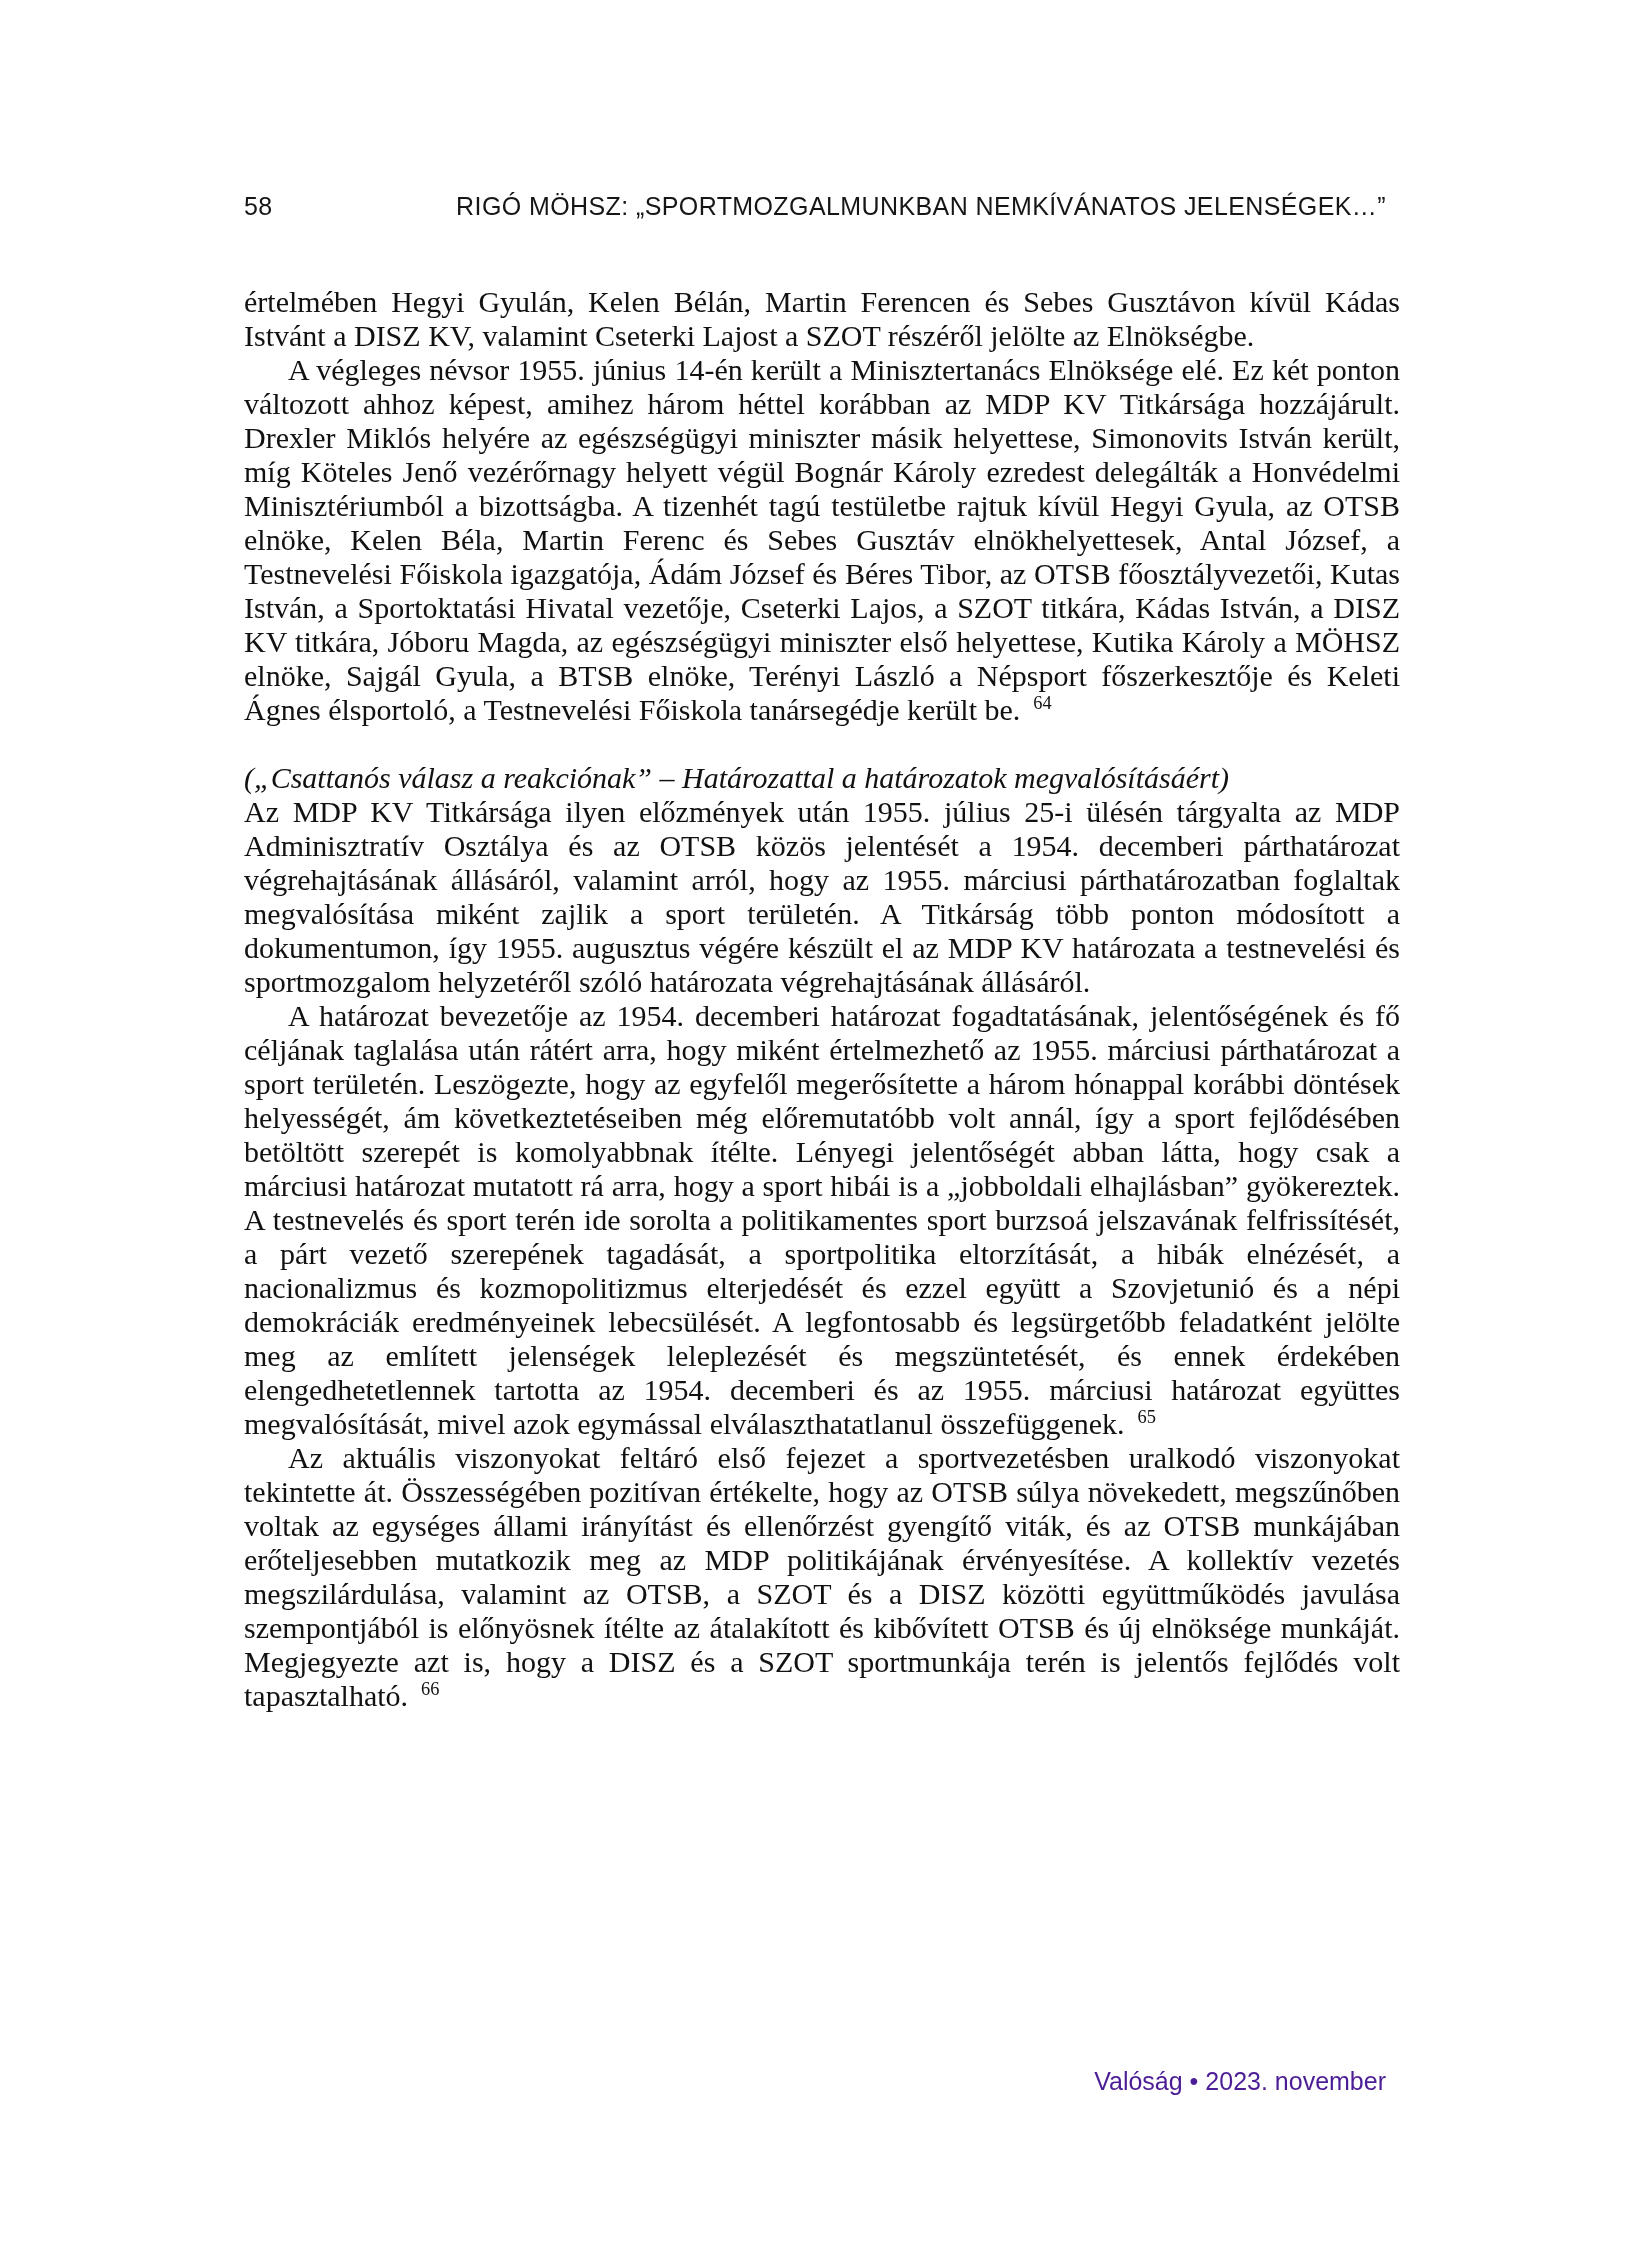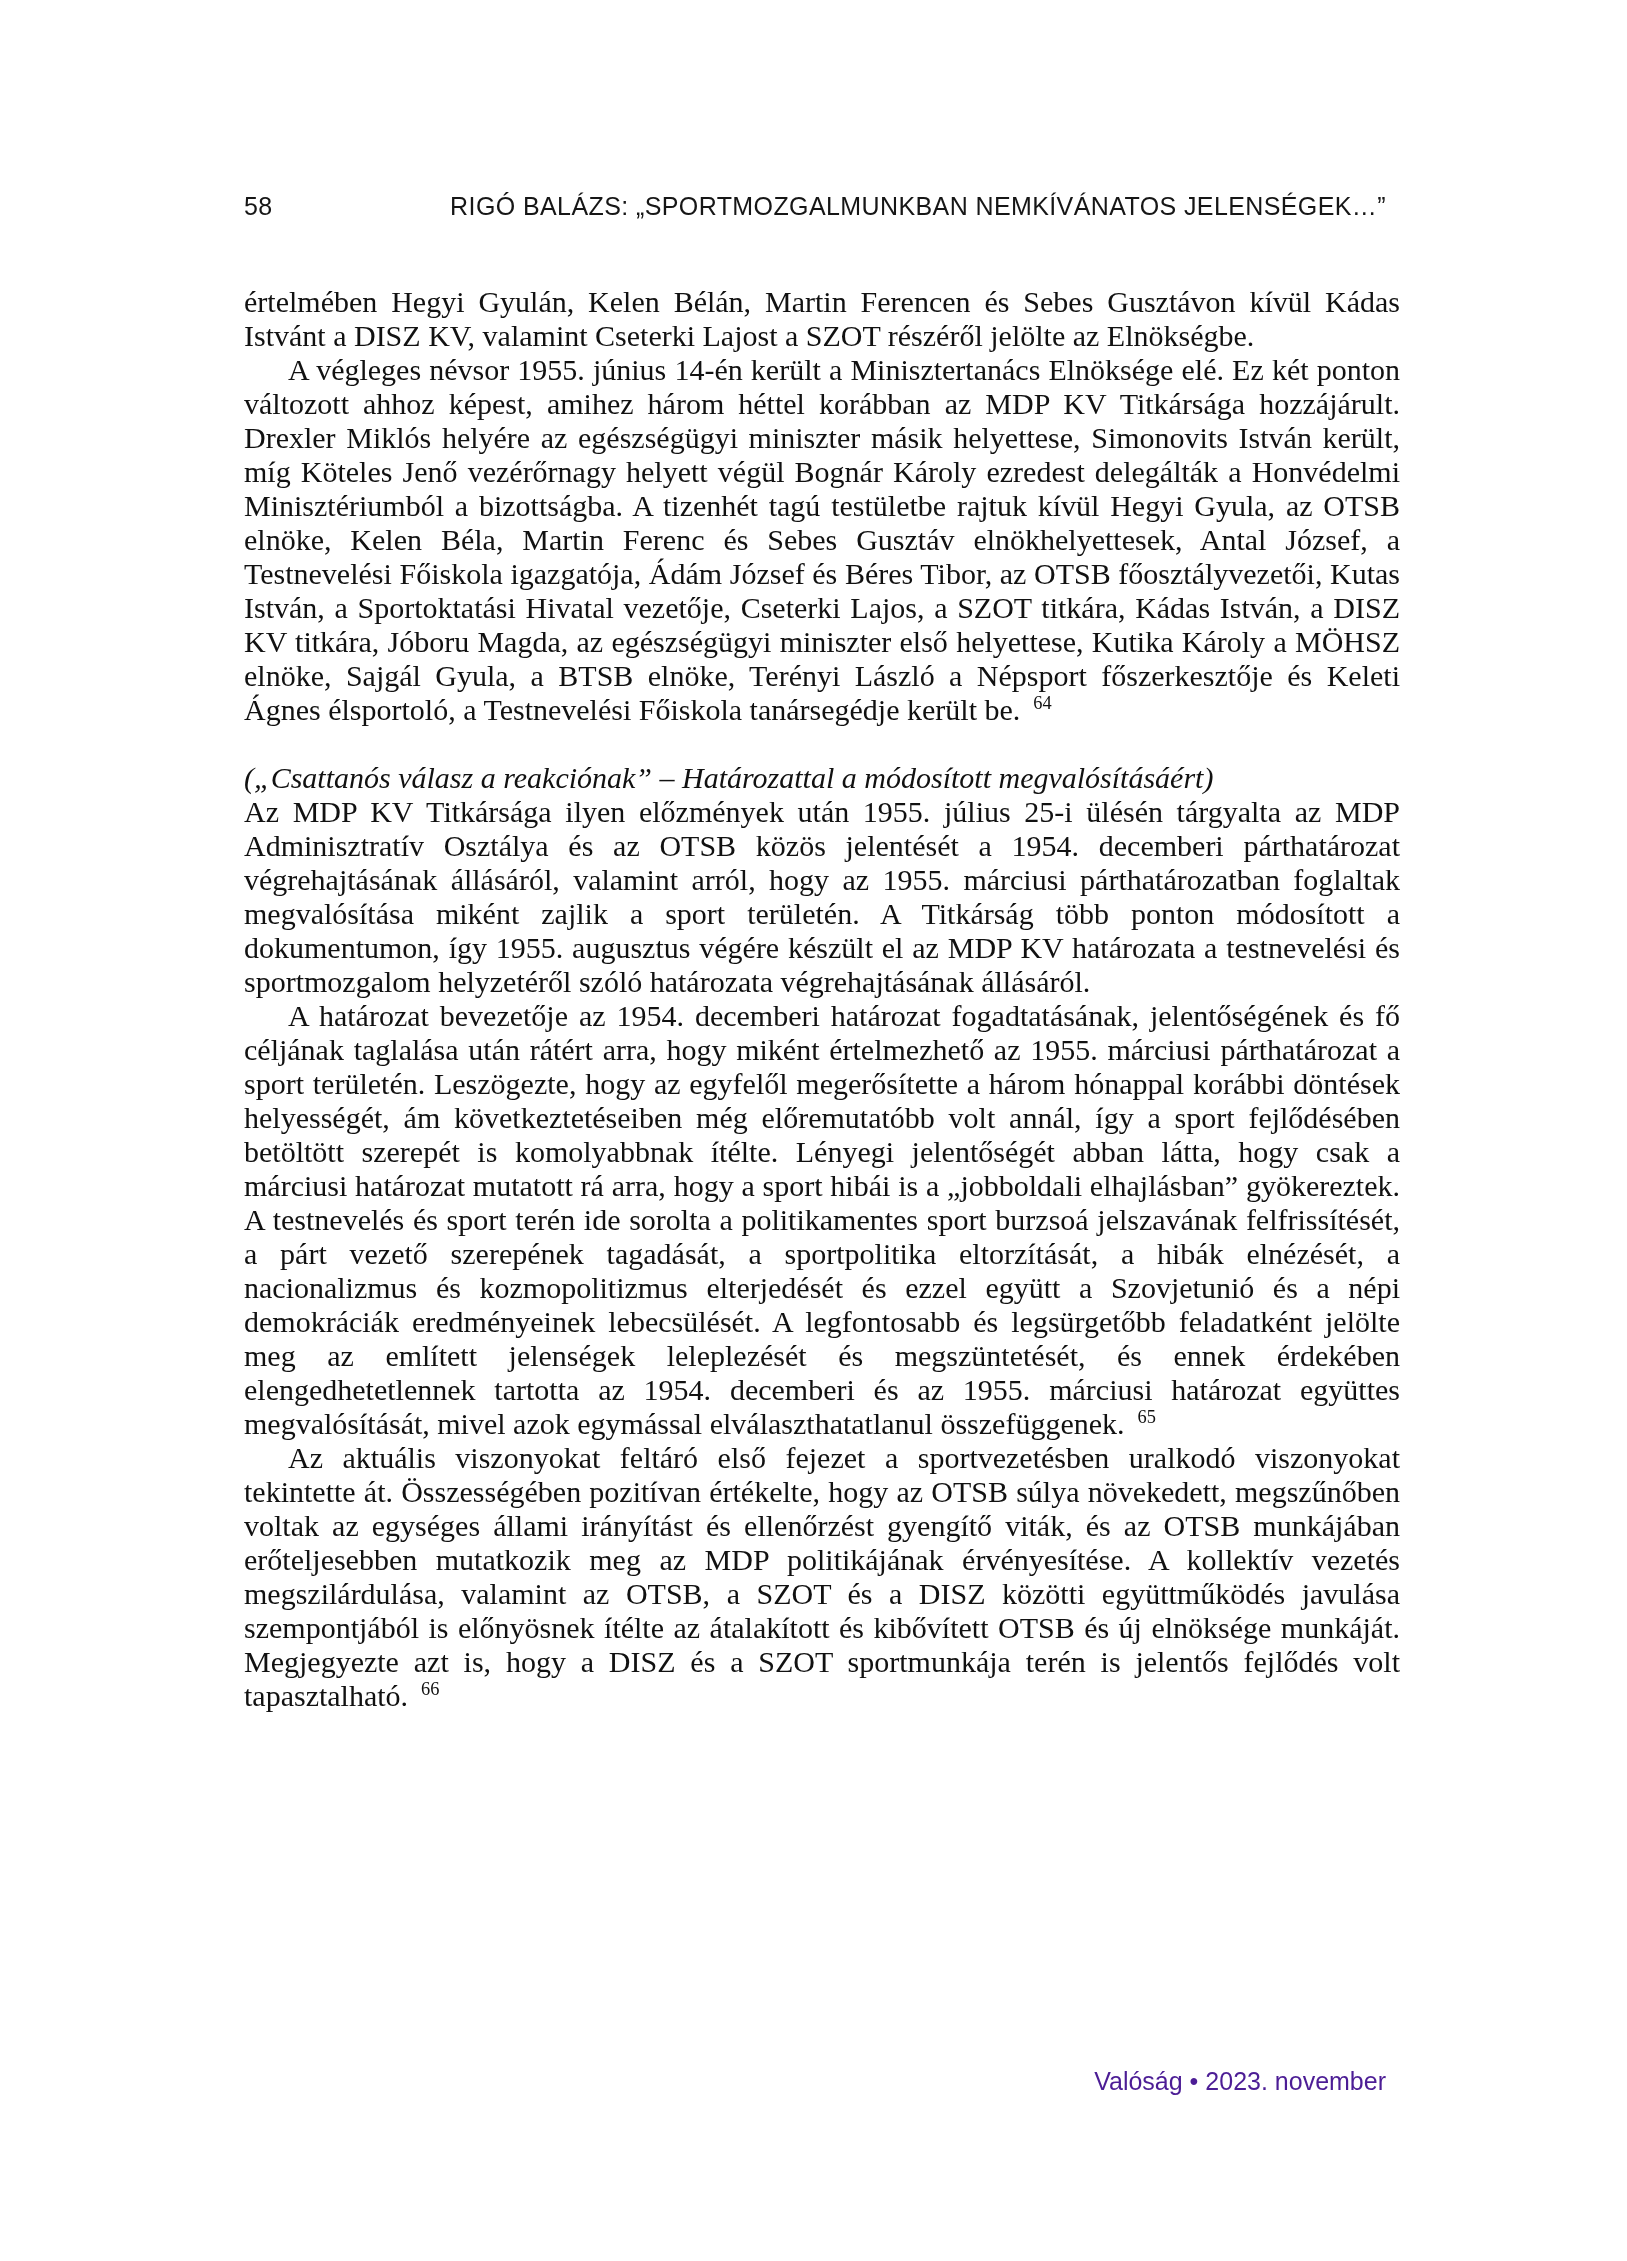--- a/index.html
+++ b/index.html
@@ -70,30 +70,30 @@
     white-space: nowrap;
   }
 </style>
 </head>
 <body>
 
 <div class="page">
 
   <div class="header">
     <span class="page-number">58</span>
-    <span class="running-title">RIGÓ BALÁZS: „SPORTMOZGALMUNKBAN NEMKÍVÁNATOS JELENSÉGEK…”</span>
+    <span class="running-title">RIGÓ MÖHSZ: „SPORTMOZGALMUNKBAN NEMKÍVÁNATOS JELENSÉGEK…”</span>
   </div>
 
   <div class="content">
 
     <p class="para">értelmében Hegyi Gyulán, Kelen Bélán, Martin Ferencen és Sebes Gusztávon kívül Kádas Istvánt a DISZ KV, valamint Cseterki Lajost a SZOT részéről jelölte az Elnökségbe.</p>
 
     <p class="para indent"><span>A végleges névsor 1955. június 14-én került a Minisztertanács Elnöksége elé. Ez két ponton változott ahhoz képest, amihez három héttel korábban az MDP KV Titkársága hozzájárult. Drexler Miklós helyére az egészségügyi miniszter másik helyettese, Simonovits István került, míg Köteles Jenő vezérőrnagy helyett végül Bognár Károly ezredest delegálták a Honvédelmi Minisztériumból a bizottságba. A tizenhét tagú testületbe rajtuk kívül Hegyi Gyula, az OTSB elnöke, Kelen Béla, Martin Ferenc és Sebes Gusztáv elnökhelyettesek, Antal József, a Testnevelési Főiskola igazgatója, Ádám József és Béres Tibor, az OTSB főosztályvezetői, Kutas István, a Sportoktatási Hivatal vezetője, Cseterki Lajos, a SZOT titkára, Kádas István, a DISZ KV titkára, Jóboru Magda, az egészségügyi miniszter első helyettese, Kutika Károly a MÖHSZ elnöke, Sajgál Gyula, a BTSB elnöke, Terényi László a Népsport főszerkesztője és Keleti Ágnes élsportoló, a Testnevelési Főiskola tanársegédje került be.</span><sup class="fnref">64</sup></p>
 
-    <p class="para section-heading">(„Csattanós válasz a reakciónak” – Határozattal a módosított megvalósításáért)</p>
+    <p class="para section-heading">(„Csattanós válasz a reakciónak” – Határozattal a határozatok megvalósításáért)</p>
 
     <p class="para">Az MDP KV Titkársága ilyen előzmények után 1955. július 25-i ülésén tárgyalta az MDP Adminisztratív Osztálya és az OTSB közös jelentését a 1954. decemberi párthatározat végrehajtásának állásáról, valamint arról, hogy az 1955. márciusi párthatározatban foglaltak megvalósítása miként zajlik a sport területén. A Titkárság több ponton módosított a dokumentumon, így 1955. augusztus végére készült el az MDP KV határozata a testnevelési és sportmozgalom helyzetéről szóló határozata végrehajtásának állásáról.</p>
 
     <p class="para indent"><span>A határozat bevezetője az 1954. decemberi határozat fogadtatásának, jelentőségének és fő céljának taglalása után rátért arra, hogy miként értelmezhető az 1955. márciusi párthatározat a sport területén. Leszögezte, hogy az egyfelől megerősítette a három hónappal korábbi döntések helyességét, ám következtetéseiben még előremutatóbb volt annál, így a sport fejlődésében betöltött szerepét is komolyabbnak ítélte. Lényegi jelentőségét abban látta, hogy csak a márciusi határozat mutatott rá arra, hogy a sport hibái is a „jobboldali elhajlásban” gyökereztek. A testnevelés és sport terén ide sorolta a politikamentes sport burzsoá jelszavának felfrissítését, a párt vezető szerepének tagadását, a sportpolitika eltorzítását, a hibák elnézését, a nacionalizmus és kozmopolitizmus elterjedését és ezzel együtt a Szovjetunió és a népi demokráciák eredményeinek lebecsülését. A legfontosabb és legsürgetőbb feladatként jelölte meg az említett jelenségek leleplezését és megszüntetését, és ennek érdekében elengedhetetlennek tartotta az 1954. decemberi és az 1955. márciusi határozat együttes megvalósítását, mivel azok egymással elválaszthatatlanul összefüggenek.</span><sup class="fnref">65</sup></p>
 
     <p class="para indent"><span>Az aktuális viszonyokat feltáró első fejezet a sportvezetésben uralkodó viszonyokat tekintette át. Összességében pozitívan értékelte, hogy az OTSB súlya növekedett, megszűnőben voltak az egységes állami irányítást és ellenőrzést gyengítő viták, és az OTSB munkájában erőteljesebben mutatkozik meg az MDP politikájának érvényesítése. A kollektív vezetés megszilárdulása, valamint az OTSB, a SZOT és a DISZ közötti együttműködés javulása szempontjából is előnyösnek ítélte az átalakított és kibővített OTSB és új elnöksége munkáját. Megjegyezte azt is, hogy a DISZ és a SZOT sportmunkája terén is jelentős fejlődés volt tapasztalható.</span><sup class="fnref">66</sup></p>
 
 
   </div>
 

